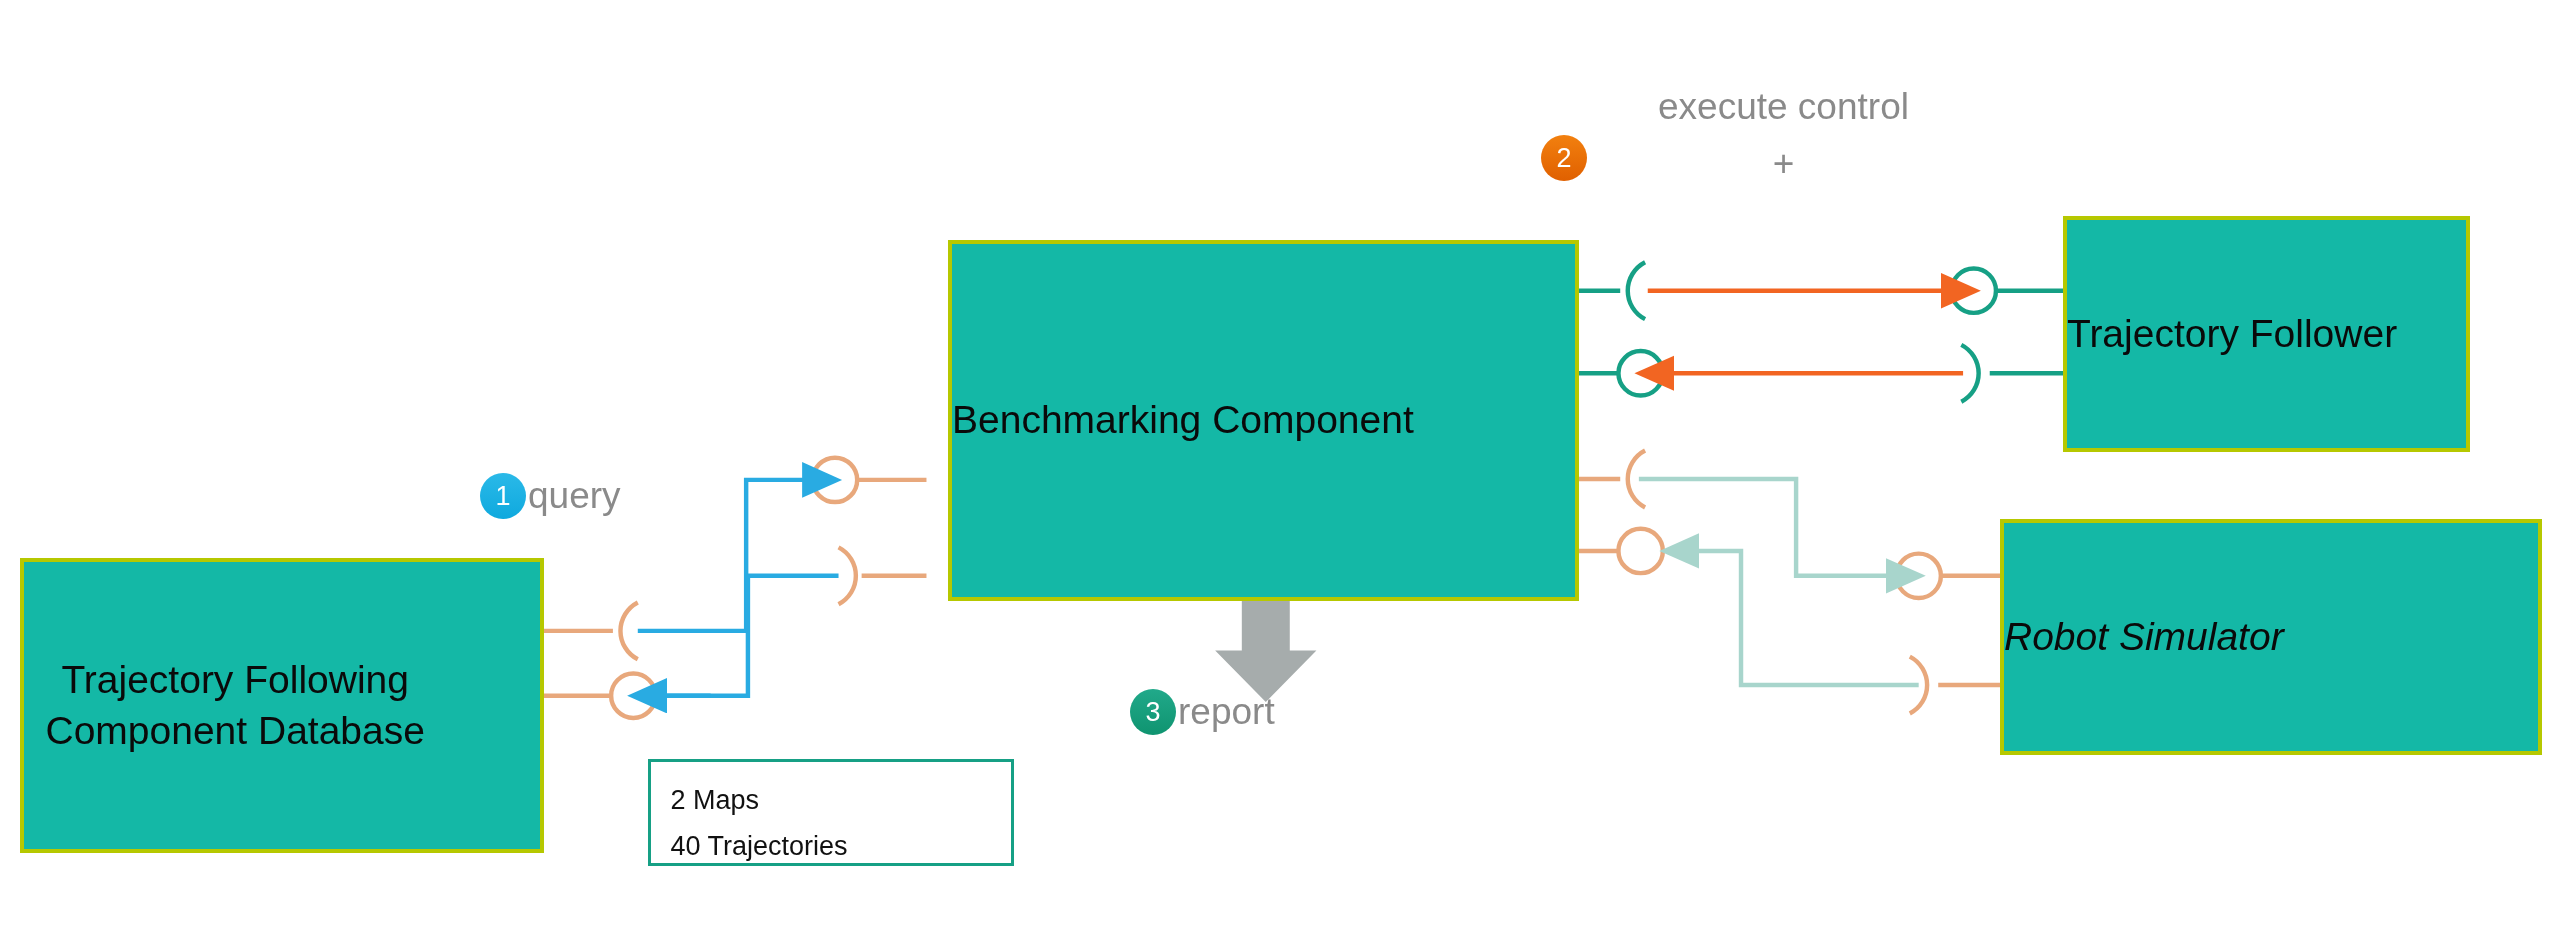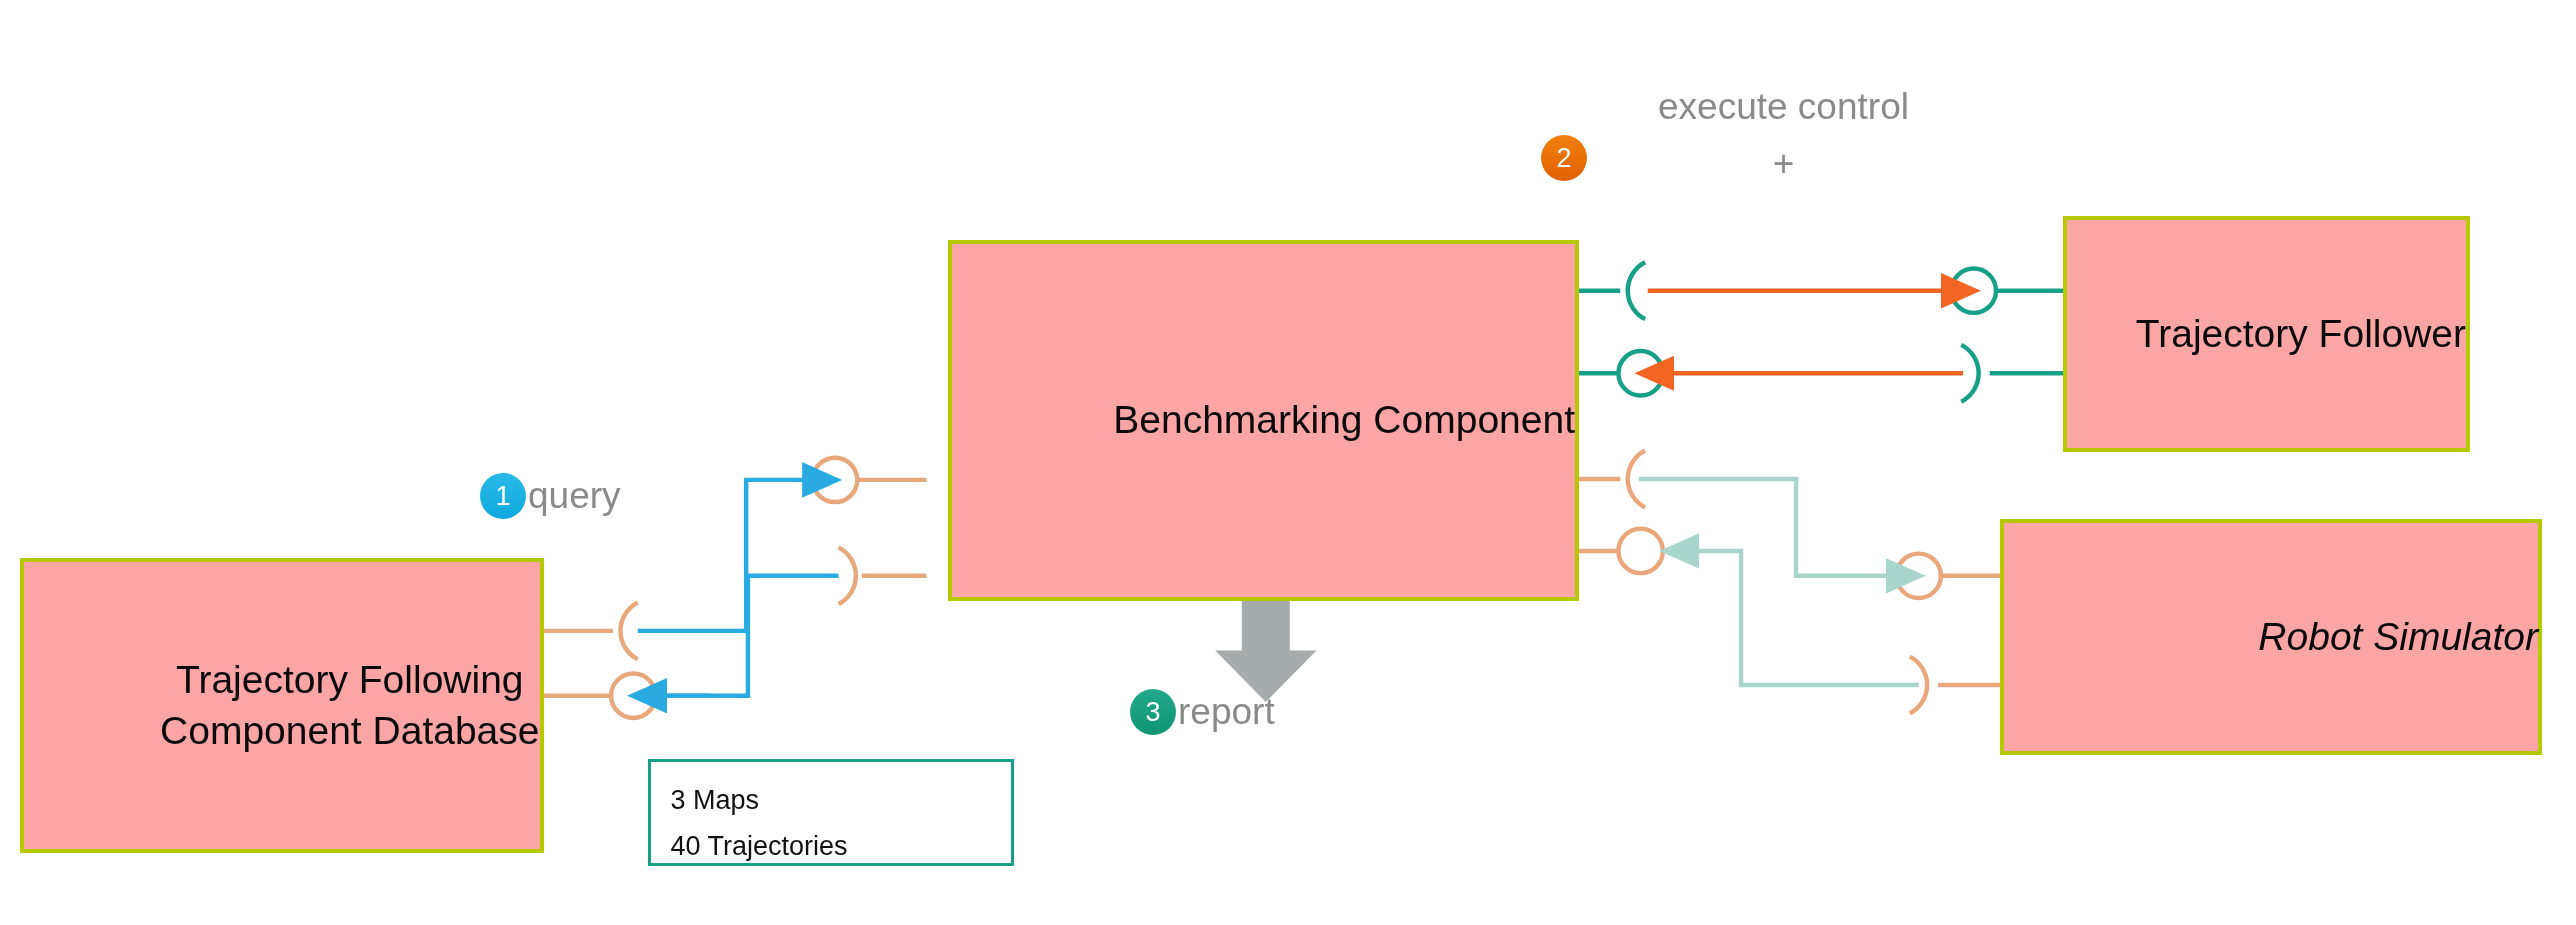--- a/index.html
+++ b/index.html
@@ -21,25 +21,25 @@
     position: absolute;
     left: 0;
     top: 0;
     width: 2576px;
     height: 926px;
     pointer-events: none;
   }
   .comp-box {
     position: absolute;
     border: 4.4px solid #b6c800;
-    background: #fca5a5;
+    background: #14b8a6;
     box-sizing: border-box;
     display: flex;
     align-items: center;
-    justify-content: flex-end;
+    justify-content: flex-start;
     text-align: center;
   }
   .comp-label {
     font-size: 39px;
     color: #0a0a0a;
     line-height: 1.30;
     font-family: "Liberation Sans", sans-serif;
     letter-spacing: 0px;
   }
   .info-box {
@@ -194,21 +194,21 @@
 
   <div class="comp-box" style="left:2063px; top:216px; width:407px; height:236px;">
     <span class="comp-label">Trajectory Follower</span>
   </div>
 
   <div class="comp-box" style="left:2000px; top:519px; width:542px; height:236px;font-style:italic;">
     <span class="comp-label">Robot Simulator</span>
   </div>
 
   <div class="info-box" style="left:648px; top:759px; width:366px; height:107px;">
-    <div class="info-line">3 Maps</div>
+    <div class="info-line">2 Maps</div>
     <div class="info-line">40 Trajectories</div>
   </div>
 
   <div class="step" style="left:480px; top:473px;">
     <div class="badge badge-1">1</div>
     <div class="step-label">query</div>
   </div>
 
   <div class="step" style="left:1541px; top:135px;">
     <div class="badge badge-2">2</div>

